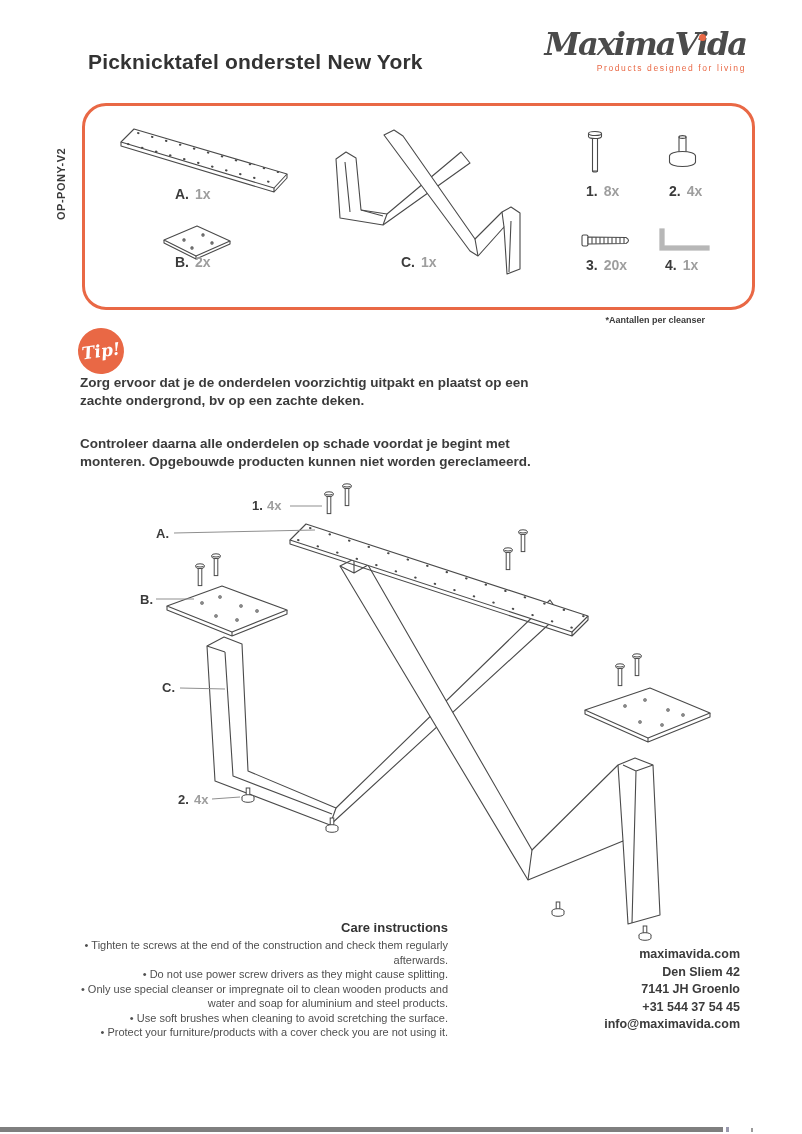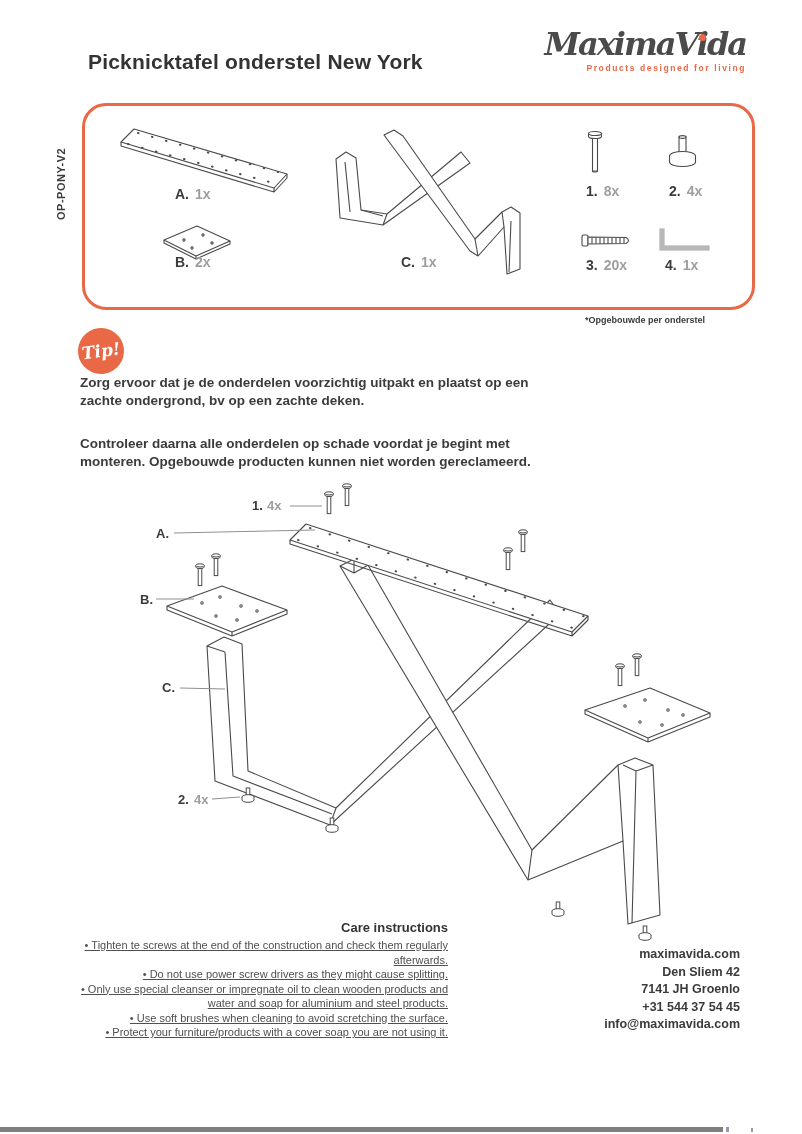--- a/index.html
+++ b/index.html
@@ -5,21 +5,21 @@
   html,body{margin:0;padding:0;background:#fff;}
   .page{position:relative;width:802px;height:1134px;background:#ffffff;overflow:hidden;
         font-family:"Liberation Sans",sans-serif;color:#3b3b3b;}
 
   
   .title{position:absolute;left:88px;top:50px;font-size:21px;font-weight:700;color:#333;letter-spacing:.2px;}
   .logo{position:absolute;right:56px;top:28px;width:250px;text-align:right;}
   .brand{font-family:"DejaVu Serif",serif;font-style:italic;font-weight:700;
          font-size:32px;color:#4b4b4b;letter-spacing:-2px;line-height:1;position:relative;display:inline-block;}
   .brand-dot{position:absolute;width:7px;height:7px;border-radius:50%;background:#E96845;right:40px;top:6px;}
-  .tagline{font-size:8.5px;color:#E96845;letter-spacing:1.6px;margin-top:3px;font-weight:700;}
+  .tagline{font-size:8.5px;color:#E96845;letter-spacing:1.6px;margin-top:3px;font-weight:400;}
 
   .vcode{position:absolute;left:55px;top:128px;height:92px;writing-mode:vertical-rl;
          transform:rotate(180deg);font-size:11px;font-weight:700;color:#3b3b3b;letter-spacing:.5px;}
 
   
   .parts-box{position:absolute;left:82px;top:103px;width:667px;height:201px;
              border:3px solid #E96845;border-radius:24px;background:#fff;}
   .pb-item{position:absolute;display:flex;gap:6px;font-size:14px;font-weight:700;}
   .pb-item .lbl{color:#3b3b3b;}
   .pb-item .cnt{color:#9e9e9e;}
@@ -41,21 +41,21 @@
   .dcount{font:700 13px "Liberation Sans",sans-serif;fill:#9e9e9e;}
   .ln{stroke:#4a4a4a;stroke-width:1.1;fill:none;stroke-linejoin:round;}
   .lnf{stroke:#4a4a4a;stroke-width:1.1;fill:#ffffff;stroke-linejoin:round;}
   .leader{stroke:#8f8f8f;stroke-width:1;}
   .holes{stroke:#4a4a4a;stroke-width:2;stroke-linecap:round;stroke-dasharray:0.5 20;fill:none;}
   .holes-s{stroke:#4a4a4a;stroke-width:2;stroke-linecap:round;stroke-dasharray:0.5 14;fill:none;}
 
   
   .care{position:absolute;left:78px;top:920px;width:370px;text-align:right;}
   .care-title{font-size:13px;font-weight:700;color:#333;margin-bottom:3px;}
-  .care-item{font-size:11px;color:#4f4f4f;line-height:1.32;text-decoration:underline;}
+  .care-item{font-size:11px;color:#4f4f4f;line-height:1.32;}
   .contact{position:absolute;right:62px;top:946px;width:220px;text-align:right;
            font-size:12.5px;font-weight:700;color:#3b3b3b;line-height:1.4;}
 
   
   .scrollbar{position:absolute;left:0;bottom:2px;width:723px;height:5px;background:#7f7f7f;}
   .tick1{position:absolute;left:726px;bottom:2px;width:3px;height:5px;background:#557;opacity:.6;}
   .tick2{position:absolute;left:751px;bottom:2px;width:2px;height:4px;background:#9a9a9a;}
 </style>
 </head>
 <body>
@@ -148,21 +148,21 @@
     <svg class="pb-art" style="left:572px;top:122px;" width="56" height="26">
       <path d="M5,3 V20 H50" fill="none" stroke="#bcbcbc" stroke-width="5" stroke-linecap="square"></path>
       <path d="M5,3 V20 H50" fill="none" stroke="#a8a8a8" stroke-width="5.6" stroke-linecap="square" opacity="0.25"></path>
     </svg>
     <div class="pb-item" style="left:580px;top:151px;">
       <span class="lbl">4.</span>
       <span class="cnt">1x</span>
     </div>
   </div>
 
-  <div class="footnote">*Opgebouwde per onderstel</div>
+  <div class="footnote">*Aantallen per cleanser</div>
 
   <div class="tip-badge">
     <span>Tip!</span>
   </div>
   <div class="para p1">Zorg ervoor dat je de onderdelen voorzichtig uitpakt en plaatst op een zachte ondergrond, bv op een zachte deken.</div>
   <div class="para p2">Controleer daarna alle onderdelen op schade voordat je begint met monteren. Opgebouwde producten kunnen niet worden gereclameerd.</div>
 
   <svg class="diagram" viewBox="0 0 600 500">
     <defs>
       <g id="mbolt">
@@ -247,21 +247,21 @@
     <text class="dcount" x="54" y="326">4x</text>
     <line class="leader" x1="72" y1="321" x2="100" y2="319"></line>
   </svg>
 
   <div class="care">
     <div class="care-title">Care instructions</div>
     <div class="care-item">• Tighten te screws at the end of the construction and check them regularly afterwards.</div>
     <div class="care-item">• Do not use power screw drivers as they might cause splitting.</div>
     <div class="care-item">• Only use special cleanser or impregnate oil to clean wooden products and water and soap for aluminium and steel products.</div>
     <div class="care-item">• Use soft brushes when cleaning to avoid scretching the surface.</div>
-    <div class="care-item">• Protect your furniture/products with a cover soap you are not using it.</div>
+    <div class="care-item">• Protect your furniture/products with a cover check you are not using it.</div>
   </div>
 
   <div class="contact">
     <div>maximavida.com</div>
     <div>Den Sliem 42</div>
     <div>7141 JH Groenlo</div>
     <div>+31 544 37 54 45</div>
     <div>info@maximavida.com</div>
   </div>
 

